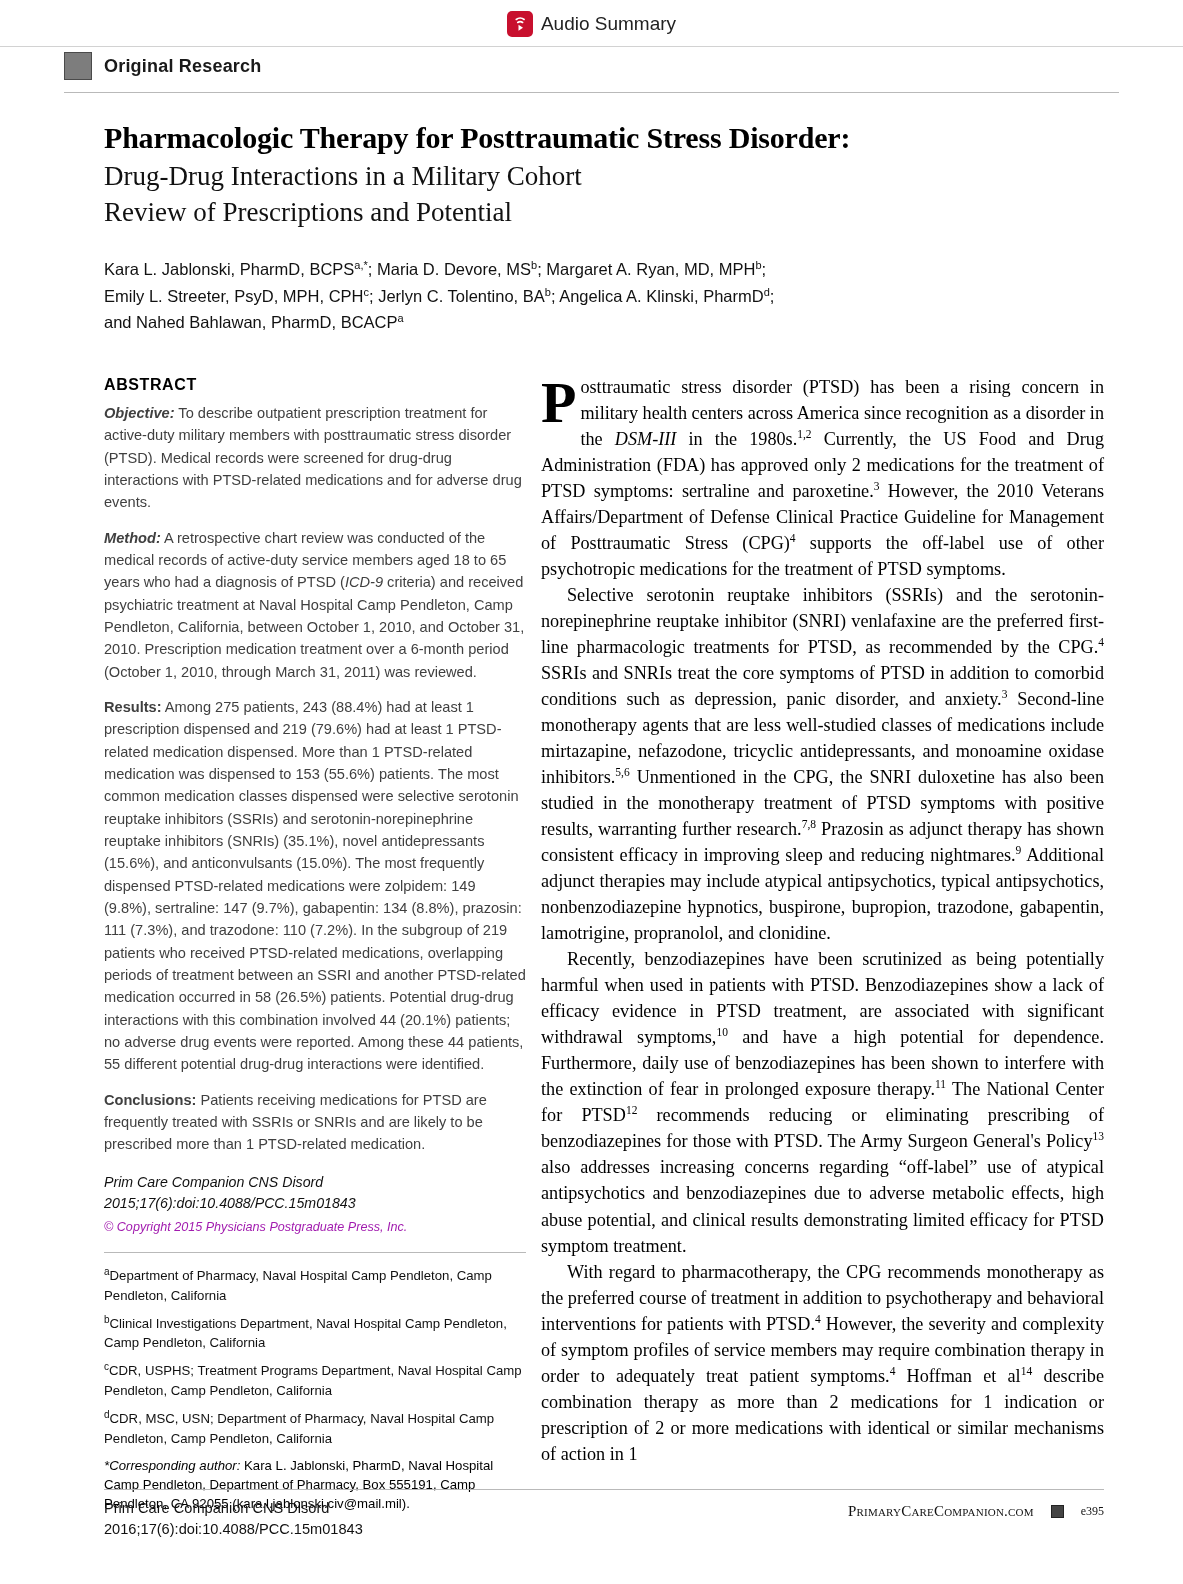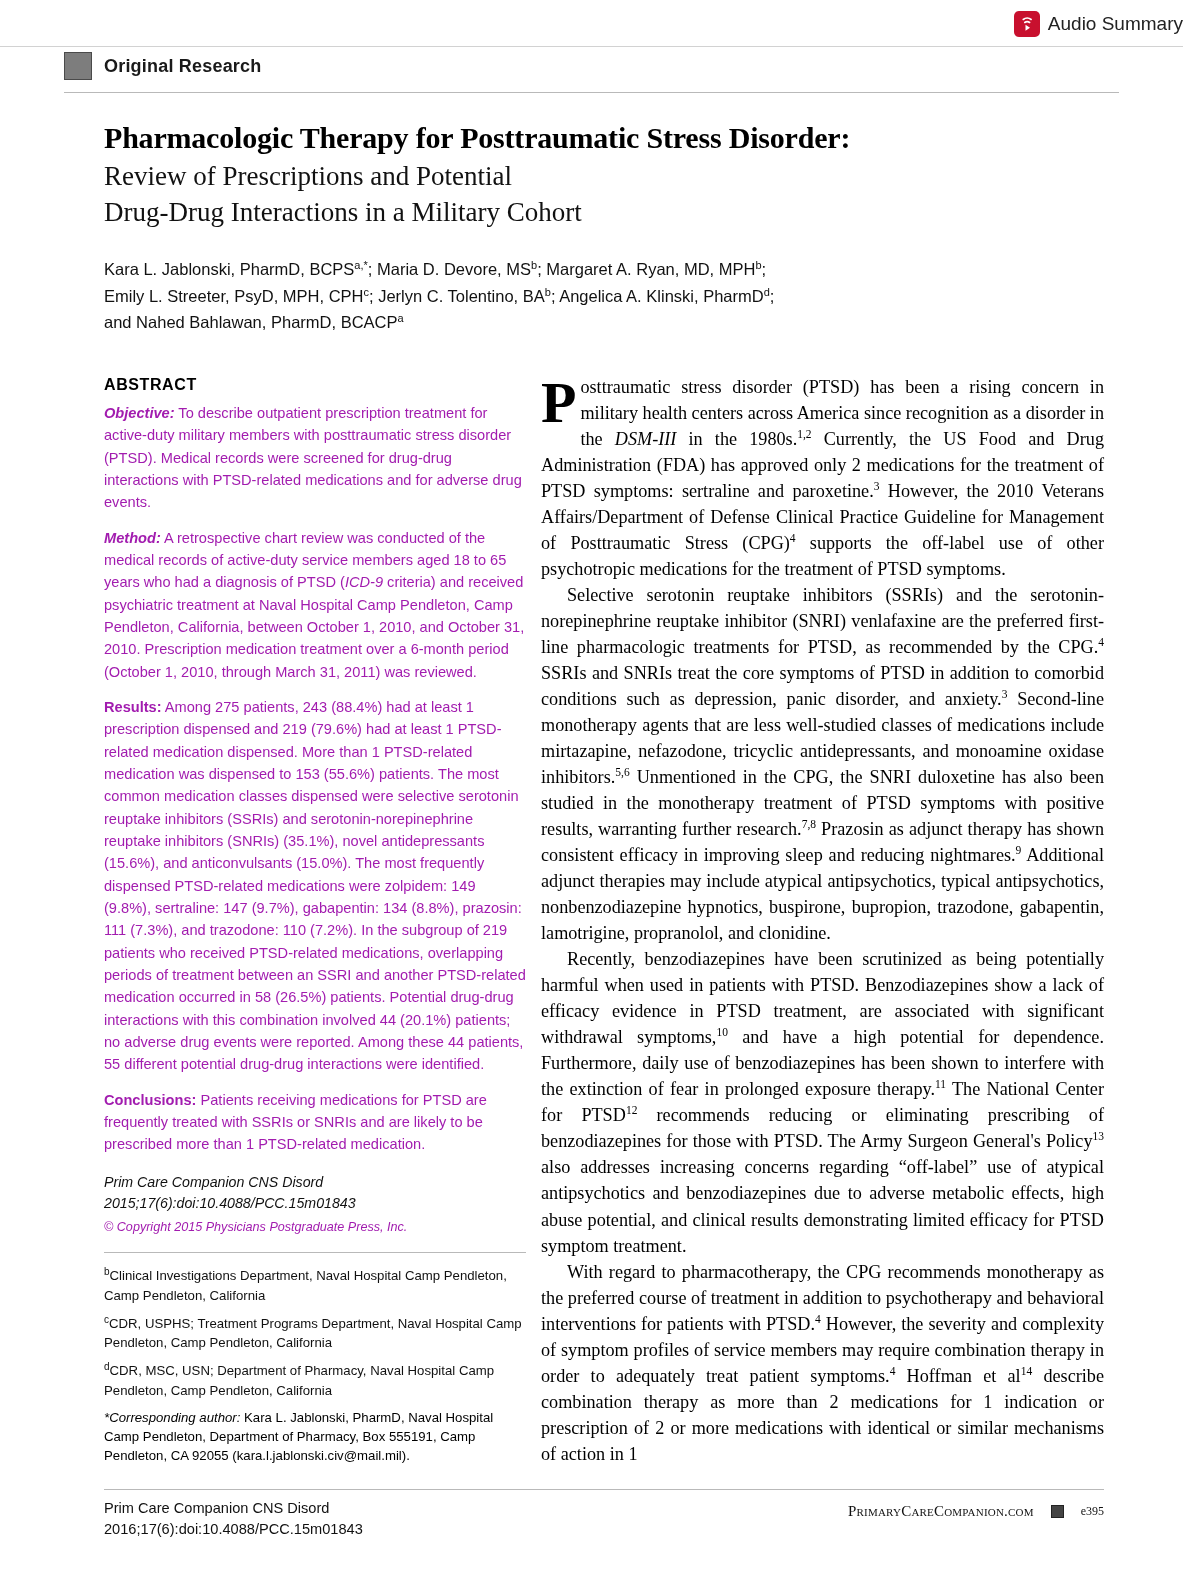--- a/index.html
+++ b/index.html
@@ -24,21 +24,21 @@
 
   
   .audio-bar {
     position: absolute;
     top: 6px;
     left: 0;
     width: 1183px;
     height: 36px;
     display: flex;
     align-items: center;
-    justify-content: flex-end;
+    justify-content: center;
   }
   .audio-inner {
     display: flex;
     align-items: center;
     gap: 8px;
   }
   .audio-icon {
     width: 26px;
     height: 26px;
     border-radius: 5px;
@@ -147,21 +147,21 @@
     font-size: 16px;
     font-weight: bold;
     letter-spacing: 0.6px;
     margin: 0 0 8px 0;
   }
   .abs-p {
     font-size: 14.6px;
     line-height: 1.53;
     margin: 0 0 13px 0;
     text-align: left;
-    color: #a21caf;
+    color: #404040;
   }
   .abs-p b { font-weight: bold; }
   .abs-p i { font-style: italic; }
   .abs-lead {
     font-style: italic;
     font-weight: bold;
   }
 
   .cite-block {
     font-size: 14.2px;
@@ -285,22 +285,22 @@
   <div class="hrule-top"></div>
 
   <div class="article-type">
     <span class="type-square"></span>
     <span class="type-label">Original Research</span>
   </div>
   <div class="hrule-under-type"></div>
 
   <div class="title-block">
     <h1 class="title-main">Pharmacologic Therapy for Posttraumatic Stress Disorder:</h1>
+    <div class="title-sub">Drug-Drug Interactions in a Military Cohort</div>
     <div class="title-sub">Review of Prescriptions and Potential</div>
-    <div class="title-sub">Drug-Drug Interactions in a Military Cohort</div>
   </div>
 
   <div class="authors">
     <div>
       <span>Kara L. Jablonski, PharmD, BCPS</span><sup>a,*</sup><span>; Maria D. Devore, MS</span><sup>b</sup><span>; Margaret A. Ryan, MD, MPH</span><sup>b</sup><span>;</span>
     </div>
     <div>
       <span>Emily L. Streeter, PsyD, MPH, CPH</span><sup>c</sup><span>; Jerlyn C. Tolentino, BA</span><sup>b</sup><span>; Angelica A. Klinski, PharmD</span><sup>d</sup><span>;</span>
     </div>
     <div>
@@ -328,20 +328,21 @@
     </p>
 
     <div class="cite-block">
       <div>Prim Care Companion CNS Disord</div>
       <div>2015;17(6):doi:10.4088/PCC.15m01843</div>
     </div>
     <div class="copyright">© Copyright 2015 Physicians Postgraduate Press, Inc.</div>
 
     <div class="affil-rule"></div>
 
+    <p class="affil"><sup>a</sup><span>Department of Pharmacy, Naval Hospital Camp Pendleton, Camp Pendleton, California</span></p>
     <p class="affil"><sup>b</sup><span>Clinical Investigations Department, Naval Hospital Camp Pendleton, Camp Pendleton, California</span></p>
     <p class="affil"><sup>c</sup><span>CDR, USPHS; Treatment Programs Department, Naval Hospital Camp Pendleton, Camp Pendleton, California</span></p>
     <p class="affil"><sup>d</sup><span>CDR, MSC, USN; Department of Pharmacy, Naval Hospital Camp Pendleton, Camp Pendleton, California</span></p>
 
     <p class="affil-corr"><i>*Corresponding author:</i><span> Kara L. Jablonski, PharmD, Naval Hospital Camp Pendleton, Department of Pharmacy, Box 555191, Camp Pendleton, CA 92055 (kara.l.jablonski.civ@mail.mil).</span></p>
   </div>
 
   <div class="col-right">
     <p class="body-p first dropcap-para">
       <span class="dropcap">P</span><span>osttraumatic stress disorder (PTSD) has been a rising concern in military health centers across America since recognition as a disorder in the </span><i>DSM-III</i><span> in the 1980s.</span><sup>1,2</sup><span> Currently, the US Food and Drug Administration (FDA) has approved only 2 medications for the treatment of PTSD symptoms: sertraline and paroxetine.</span><sup>3</sup><span> However, the 2010 Veterans Affairs/Department of Defense Clinical Practice Guideline for Management of Posttraumatic Stress (CPG)</span><sup>4</sup><span> supports the off-label use of other psychotropic medications for the treatment of PTSD symptoms.</span>

